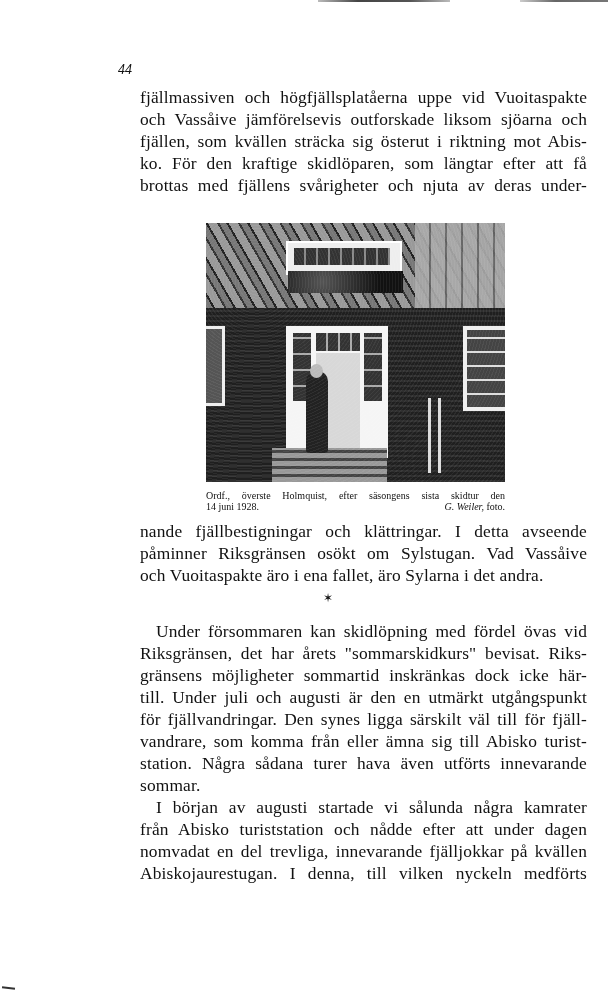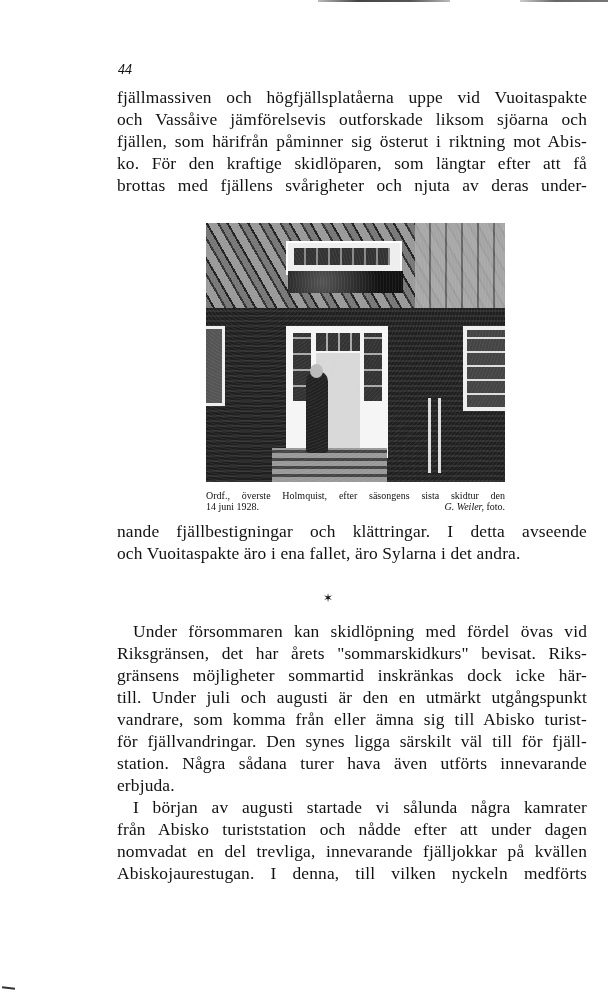--- a/index.html
+++ b/index.html
@@ -16,21 +16,21 @@
     .page-number {
       position: absolute; left: 118px; top: 62px;
       font-family: "Liberation Serif", serif; font-size: 14px; font-style: italic;
     }
     .text-block {
       position: absolute; left: 117px; width: 470px;
       font-family: "Liberation Serif", serif;
       font-size: 17.4px; line-height: 22px;
       letter-spacing: 0.15px;
     }
-    .line { display: block; white-space: nowrap; text-align: justify; text-align-last: justify; height: 22px; }
+    .line { display: block; white-space: nowrap; text-align: justify; text-align-last: justify; height: 22px; margin-left: 23px; }
     .line.last { text-align-last: left; }
     .line.indent { text-indent: 16px; }
 
     .photo {
       position: absolute; left: 206px; top: 223px; width: 299px; height: 259px;
       background: #2a2a2a; overflow: hidden;
     }
     .roof {
       position: absolute; left: 0; top: 0; width: 100%; height: 85px;
       background:
@@ -125,21 +125,21 @@
 <body>
 
 <div class="scan-top a"></div>
 <div class="scan-top b"></div>
 
 <div class="page-number">44</div>
 
 <div class="text-block" style="top:86px;">
   <span class="line">fjällmassiven och högfjällsplatåerna uppe vid Vuoitaspakte</span>
   <span class="line">och Vassåive jämförelsevis outforskade liksom sjöarna och</span>
-  <span class="line">fjällen, som härifrån påminner sig österut i riktning mot Abis-</span>
+  <span class="line">fjällen, som kvällen sträcka sig österut i riktning mot Abis-</span>
   <span class="line">ko.  För den kraftige skidlöparen, som längtar efter att få</span>
   <span class="line">brottas med fjällens svårigheter och njuta av deras under-</span>
 </div>
 
 <div class="photo">
   <div class="roof"></div>
   <div class="roof-right"></div>
   <div class="dormer"></div>
   <div class="dormer-win"></div>
   <div class="flowers"></div>
@@ -161,34 +161,35 @@
 <div class="caption">
   <span class="cap-line">Ordf., överste Holmquist, efter säsongens sista skidtur den</span>
   <span class="cap-line2">
     <span>14 juni 1928.</span>
     <span><em>G. Weiler,</em> <span>foto.</span></span>
   </span>
 </div>
 
 <div class="text-block" style="top:520px;">
   <span class="line">nande fjällbestigningar och klättringar.  I detta avseende</span>
+  <span class="line">påminner Riksgränsen osökt om Sylstugan.  Vad Vassåive</span>
   <span class="line last">och Vuoitaspakte äro i ena fallet, äro Sylarna i det andra.</span>
 </div>
 
 <div class="section-divider">✶</div>
 
 <div class="text-block" style="top:620px;">
   <span class="line indent">Under försommaren kan skidlöpning med fördel övas vid</span>
   <span class="line">Riksgränsen, det har årets "sommarskidkurs" bevisat. Riks-</span>
   <span class="line">gränsens möjligheter sommartid inskränkas dock icke här-</span>
   <span class="line">till.  Under juli och augusti är den en utmärkt utgångspunkt</span>
+  <span class="line">för fjällvandringar. Den synes ligga särskilt väl till för fjäll-</span>
   <span class="line">vandrare, som komma från eller ämna sig till Abisko turist-</span>
-  <span class="line">för fjällvandringar. Den synes ligga särskilt väl till för fjäll-</span>
   <span class="line">station.  Några sådana turer hava även utförts innevarande</span>
-  <span class="line last">erbjuda.</span>
+  <span class="line last">sommar.</span>
 </div>
 
 <div class="text-block" style="top:796px;">
   <span class="line indent">I början av augusti startade vi sålunda några kamrater</span>
   <span class="line">från Abisko turiststation och nådde efter att under dagen</span>
   <span class="line">nomvadat en del trevliga, innevarande fjälljokkar på kvällen</span>
   <span class="line">Abiskojaurestugan.  I denna, till vilken nyckeln medförts</span>
 </div>
 
 <div class="scan-mark"></div>

